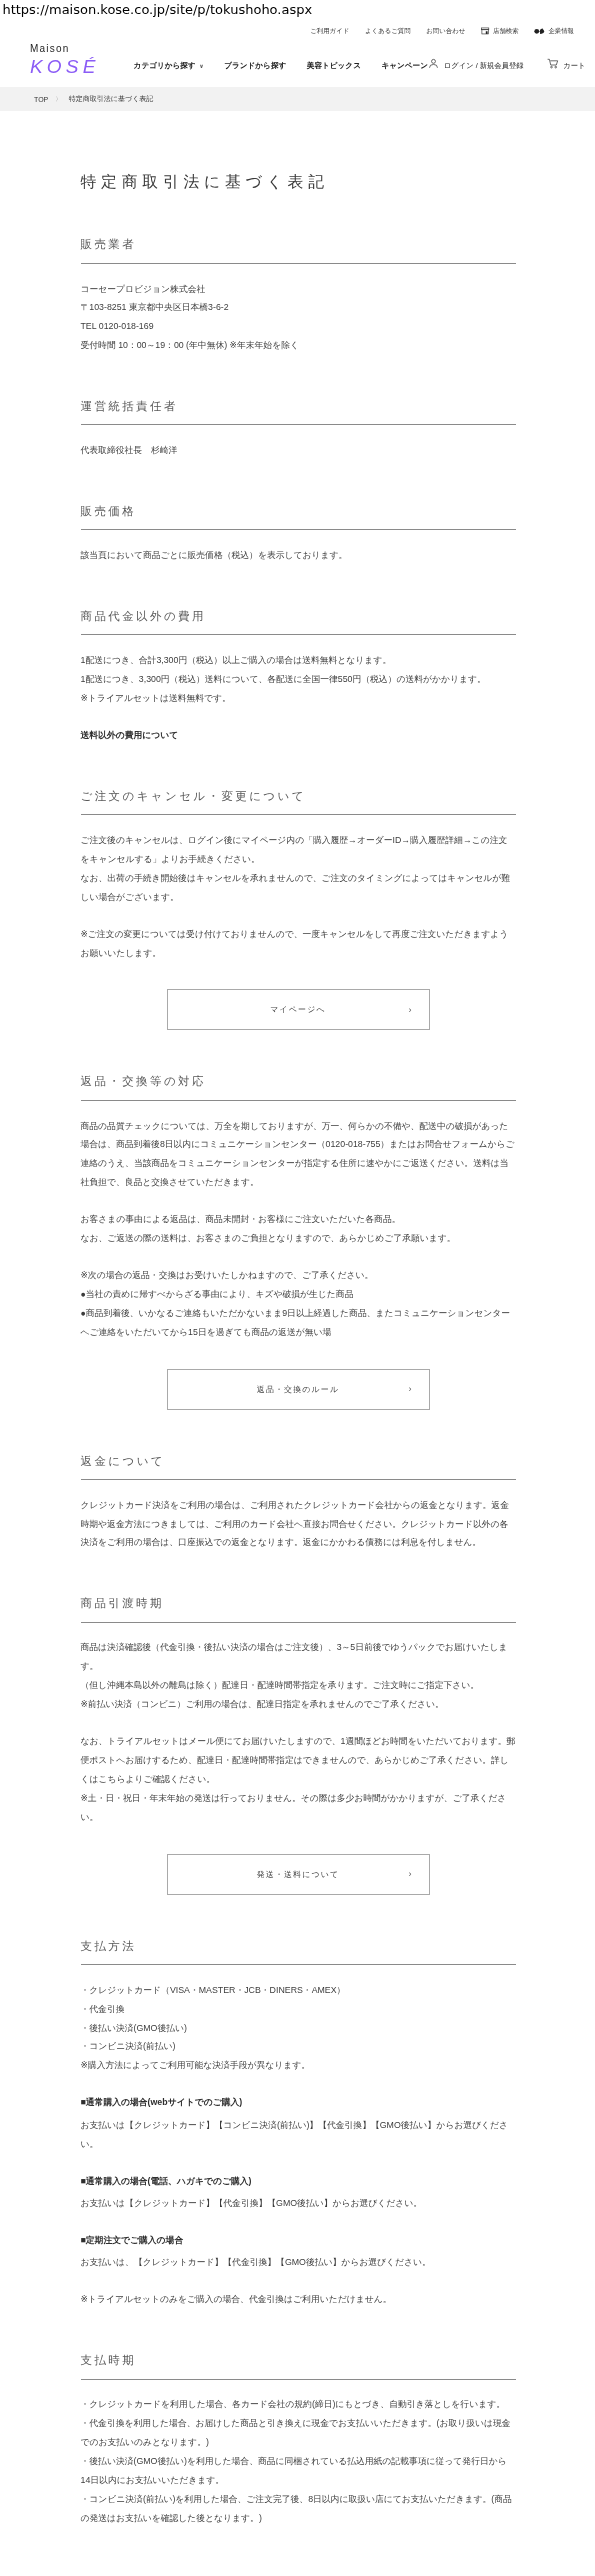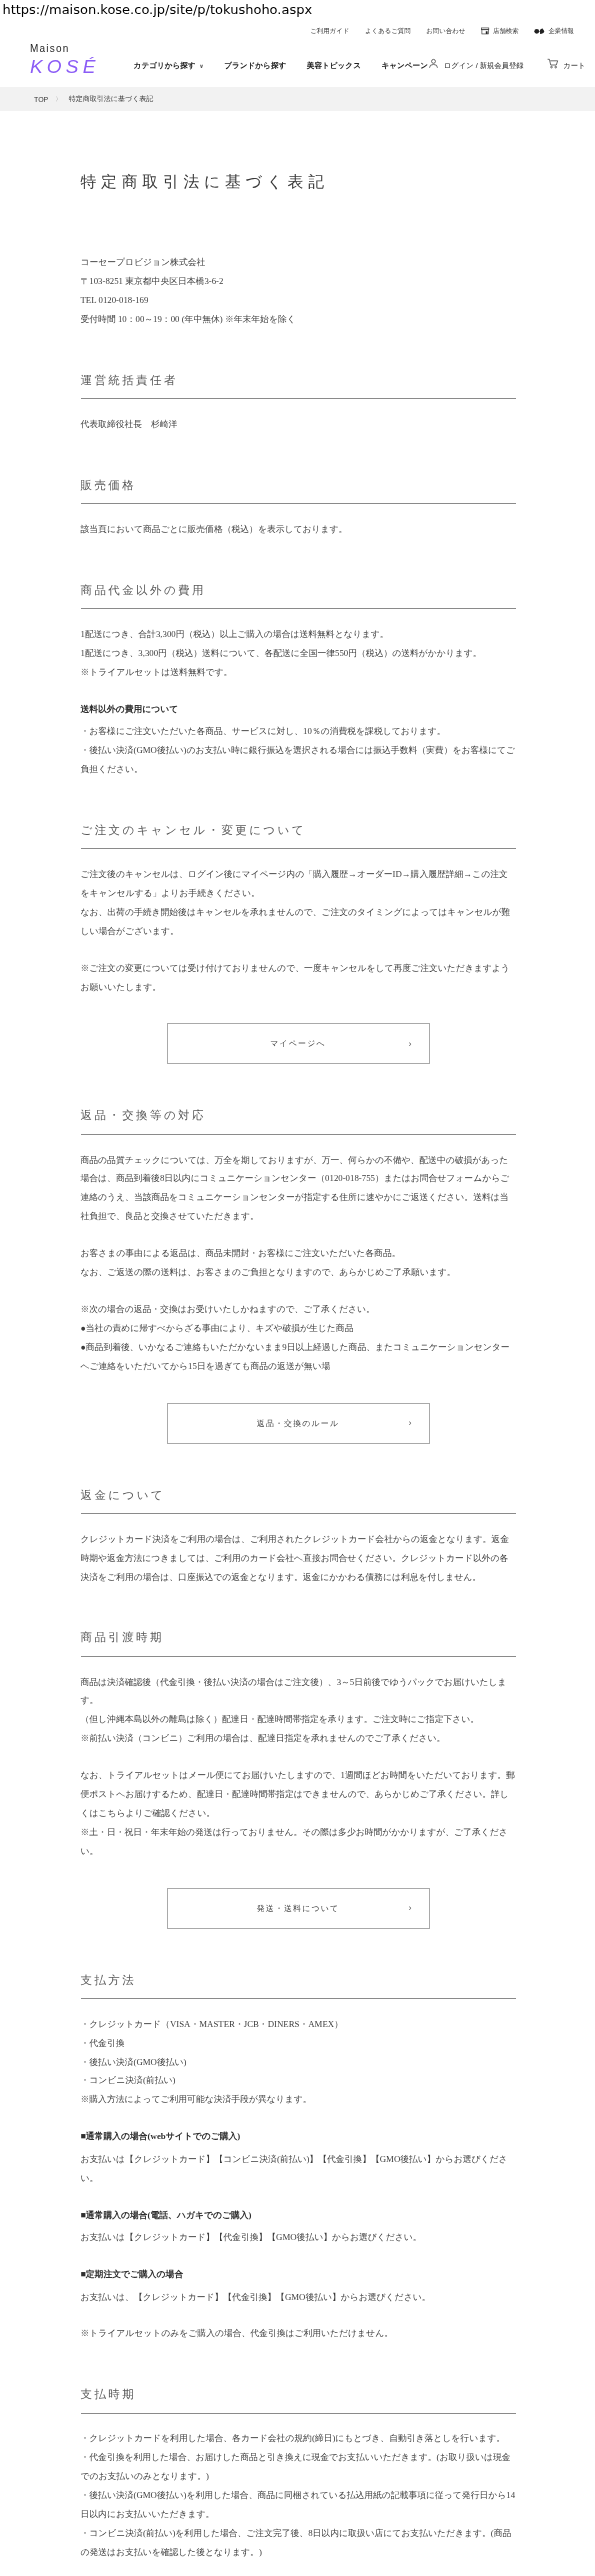--- a/index.html
+++ b/index.html
@@ -26,21 +26,21 @@
   
   .breadcrumb{background:#f2f2f2;font-size:7px;color:#333;padding:7.3px 0 7.3px 34px;display:flex;gap:7.3px;align-items:center;}
   .bc-sep{color:#777;font-size:6px;}
   
   .main-wrap{width:435px;margin:0 auto;padding:61px 0 73px;}
   .page-title{font-size:15.8px;letter-spacing:4.8px;color:#3a3a3a;font-weight:400;margin:0 0 12px;}
   .sec{margin-top:44px;}
   .sec-h{font-size:11.5px;letter-spacing:2.4px;color:#585858;font-weight:400;margin:0 0 0;padding-bottom:10.3px;border-bottom:0.6px solid #8a8a8a;}
   .sec-body{padding-top:15.8px;font-size:8.8px;line-height:2.15;color:#3c3c3c;}
   .sec-body > :first-child{margin-top:0;}
-  .p{white-space:pre-line;margin:0 0 18px;font-family:Liberation Serif, serif;}
+  .p{white-space:pre-line;margin:0 0 18px;}
   .p:last-child{margin-bottom:0;}
   .sub{font-weight:bold;margin:18px 0 3.6px;color:#2e2e2e;}
   .btn-row{text-align:center;margin-top:27px;}
   .ghost-btn{position:relative;width:263px;height:41px;background:#fff;border:0.6px solid #a9a9a9;
     font-size:7.9px;letter-spacing:1.2px;color:#3c3c3c;cursor:pointer;font-family:inherit;}
   .ghost-btn .chev{position:absolute;right:15.8px;top:50%;transform:translateY(-50%);font-size:9px;color:#555;}
 </style>
 </head>
 <body>
 
@@ -117,20 +117,21 @@
 <div class="breadcrumb">
   <span>TOP</span>
   <span class="bc-sep">〉</span>
   <span>特定商取引法に基づく表記</span>
 </div>
 
 <main class="main-wrap">
   <h1 class="page-title">特定商取引法に基づく表記</h1>
 
   <section class="sec">
+    <h2 class="sec-h">販売業者</h2>
     <div class="sec-body">
       <p class="p">コーセープロビジョン株式会社
 〒103-8251 東京都中央区日本橋3-6-2
 TEL 0120-018-169
 受付時間 10：00～19：00 (年中無休) ※年末年始を除く</p>
     </div>
   </section>
 
   <section class="sec">
     <h2 class="sec-h">運営統括責任者</h2>
@@ -146,22 +147,20 @@
     </div>
   </section>
 
   <section class="sec">
     <h2 class="sec-h">商品代金以外の費用</h2>
     <div class="sec-body">
       <p class="p">1配送につき、合計3,300円（税込）以上ご購入の場合は送料無料となります。
 1配送につき、3,300円（税込）送料について、各配送に全国一律550円（税込）の送料がかかります。
 ※トライアルセットは送料無料です。</p>
       <p class="p sub">送料以外の費用について</p>
-      <p class="p">・お客様にご注文いただいた各商品、サービスに対し、10％の消費税を課税しております。
-・後払い決済(GMO後払い)のお支払い時に銀行振込を選択される場合には振込手数料（実費）をお客様にてご負担ください。</p>
     </div>
   </section>
 
   <section class="sec">
     <h2 class="sec-h">ご注文のキャンセル・変更について</h2>
     <div class="sec-body">
       <p class="p">ご注文後のキャンセルは、ログイン後にマイページ内の「購入履歴→オーダーID→購入履歴詳細→この注文をキャンセルする」よりお手続きください。
 なお、出荷の手続き開始後はキャンセルを承れませんので、ご注文のタイミングによってはキャンセルが難しい場合がございます。</p>
       <p class="p">※ご注文の変更については受け付けておりませんので、一度キャンセルをして再度ご注文いただきますようお願いいたします。</p>
       <div class="btn-row">

